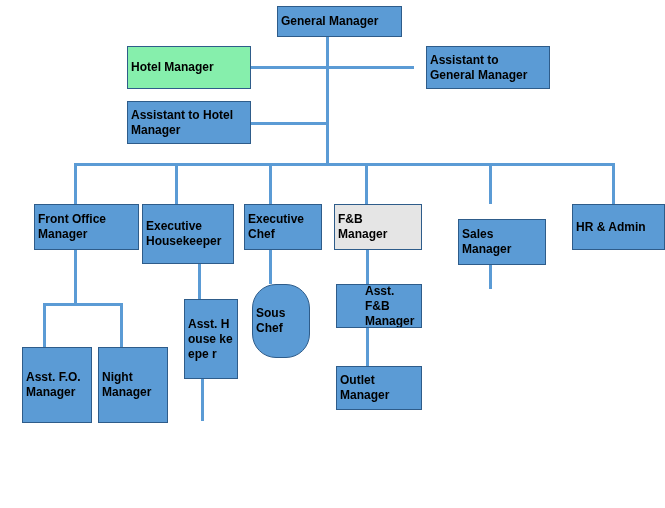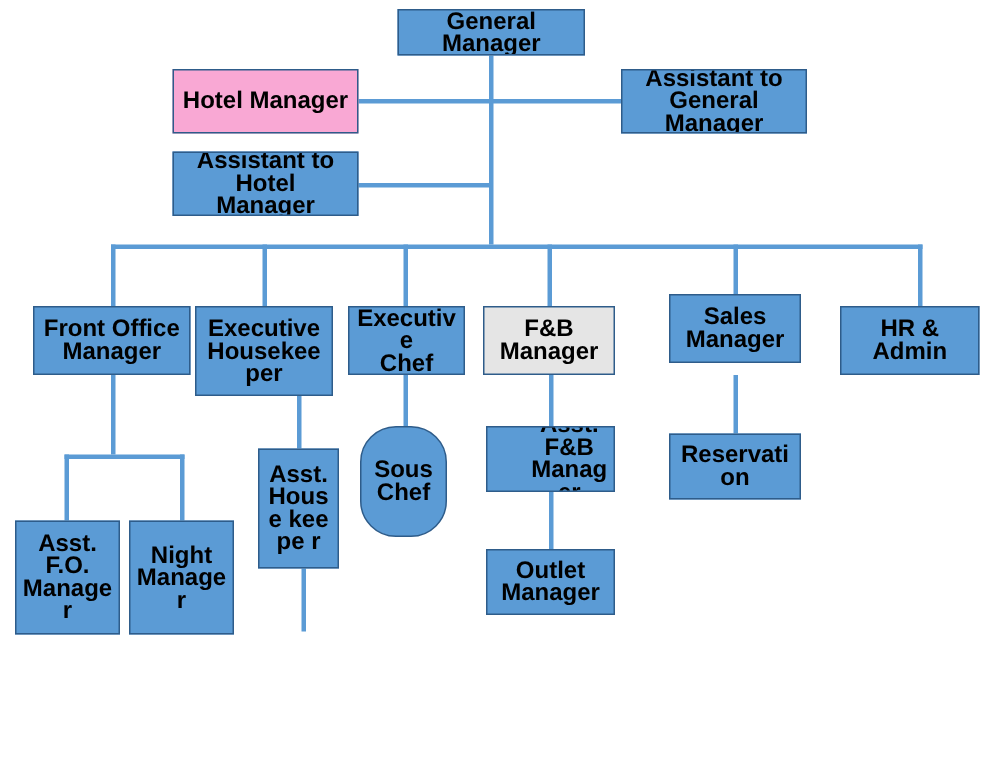--- a/index.html
+++ b/index.html
@@ -19,29 +19,29 @@
     overflow: hidden;
   }
   .node {
     position: absolute;
     box-sizing: border-box;
     background: #5B9BD5;
     border: 1px solid #2E5C8A;
     color: #000000;
     font-family: "Liberation Sans", sans-serif;
     font-weight: bold;
-    font-size: 16px;
+    font-size: 12px;
     line-height: 15px;
     display: flex;
     align-items: center;
     justify-content: center;
-    text-align: center;
     padding: 2px 3px;
     z-index: 3;
     overflow: hidden;
+    margin-left: 12px;
   }
   .node .label {
     display: block;
     width: 100%;
     word-wrap: break-word;
     overflow-wrap: break-word;
     white-space: pre-line;
   }
   .node.narrow .label {
     word-break: break-all;
@@ -75,21 +75,21 @@
     <div class="conn v" style="left: 120px; top: 303px; height: 44px; background: rgb(91, 155, 213);"></div>
     <div class="conn v" style="left: 198px; top: 264px; height: 35px; background: rgb(91, 155, 213);"></div>
     <div class="conn v" style="left: 201px; top: 379px; height: 42px; background: rgb(91, 155, 213);"></div>
     <div class="conn v" style="left: 269px; top: 250px; height: 34px; background: rgb(91, 155, 213);"></div>
     <div class="conn v" style="left: 366px; top: 250px; height: 34px; background: rgb(91, 155, 213);"></div>
     <div class="conn v" style="left: 366px; top: 328px; height: 38px; background: rgb(91, 155, 213);"></div>
     <div class="conn v" style="left: 489px; top: 250px; height: 39px; background: rgb(91, 155, 213);"></div>
     <div class="node" style="left: 265px; top: 6px; width: 125px; height: 31px; background: rgb(91, 155, 213); border-color: rgb(46, 92, 138); color: rgb(0, 0, 0);">
       <span class="label">General Manager</span>
     </div>
-    <div class="node" style="left: 115px; top: 46px; width: 124px; height: 43px; background: #f9a8d4; border-color: rgb(46, 92, 138); color: rgb(0, 0, 0);">
+    <div class="node" style="left: 115px; top: 46px; width: 124px; height: 43px; background: #86efac; border-color: rgb(46, 92, 138); color: rgb(0, 0, 0);">
       <span class="label">Hotel Manager</span>
     </div>
     <div class="node" style="left: 414px; top: 46px; width: 124px; height: 43px; background: rgb(91, 155, 213); border-color: rgb(46, 92, 138); color: rgb(0, 0, 0);">
       <span class="label">Assistant to
 General Manager</span>
     </div>
     <div class="node" style="left: 115px; top: 101px; width: 124px; height: 43px; background: rgb(91, 155, 213); border-color: rgb(46, 92, 138); color: rgb(0, 0, 0);">
       <span class="label">Assistant to Hotel
 Manager</span>
     </div>
@@ -102,41 +102,38 @@
 Housekeeper</span>
     </div>
     <div class="node" style="left: 232px; top: 204px; width: 78px; height: 46px; background: rgb(91, 155, 213); border-color: rgb(46, 92, 138); color: rgb(0, 0, 0);">
       <span class="label">Executive
 Chef</span>
     </div>
     <div class="node" style="left: 322px; top: 204px; width: 88px; height: 46px; background: #e5e5e5; border-color: rgb(46, 92, 138); color: rgb(0, 0, 0);">
       <span class="label">F&amp;B
 Manager</span>
     </div>
-    <div class="node" style="left: 446px; top: 196px; width: 88px; height: 46px; background: rgb(91, 155, 213); border-color: rgb(46, 92, 138); color: rgb(0, 0, 0);">
+    <div class="node" style="left: 446px; top: 219px; width: 88px; height: 46px; background: rgb(91, 155, 213); border-color: rgb(46, 92, 138); color: rgb(0, 0, 0);">
       <span class="label">Sales
 Manager</span>
     </div>
     <div class="node" style="left: 560px; top: 204px; width: 93px; height: 46px; background: rgb(91, 155, 213); border-color: rgb(46, 92, 138); color: rgb(0, 0, 0);">
       <span class="label">HR &amp; Admin</span>
     </div>
     <div class="node narrow" style="left: 172px; top: 299px; width: 54px; height: 80px; background: rgb(91, 155, 213); border-color: rgb(46, 92, 138); color: rgb(0, 0, 0);">
       <span class="label">Asst. House keepe r</span>
     </div>
     <div class="node" style="left: 240px; top: 284px; width: 58px; height: 74px; background: rgb(91, 155, 213); border-color: rgb(46, 92, 138); color: rgb(0, 0, 0); border-radius: 24px;">
       <span class="label">Sous
 Chef</span>
     </div>
     <div class="node" style="left: 324px; top: 284px; width: 86px; height: 44px; background: rgb(91, 155, 213); border-color: rgb(46, 92, 138); color: rgb(0, 0, 0); padding-left: 28px;">
       <span class="label">Asst. F&amp;B
 Manager</span>
     </div>
-    <div class="node" style="left: 446px; top: 289px; width: 88px; height: 44px; background: rgb(91, 155, 213); border-color: rgb(46, 92, 138); color: rgb(0, 0, 0);">
-      <span class="label">Reservation</span>
-    </div>
     <div class="node" style="left: 10px; top: 347px; width: 70px; height: 76px; background: rgb(91, 155, 213); border-color: rgb(46, 92, 138); color: rgb(0, 0, 0);">
       <span class="label">Asst. F.O.
 Manager</span>
     </div>
     <div class="node" style="left: 86px; top: 347px; width: 70px; height: 76px; background: rgb(91, 155, 213); border-color: rgb(46, 92, 138); color: rgb(0, 0, 0);">
       <span class="label">Night
 Manager</span>
     </div>
     <div class="node" style="left: 324px; top: 366px; width: 86px; height: 44px; background: rgb(91, 155, 213); border-color: rgb(46, 92, 138); color: rgb(0, 0, 0);">
       <span class="label">Outlet

